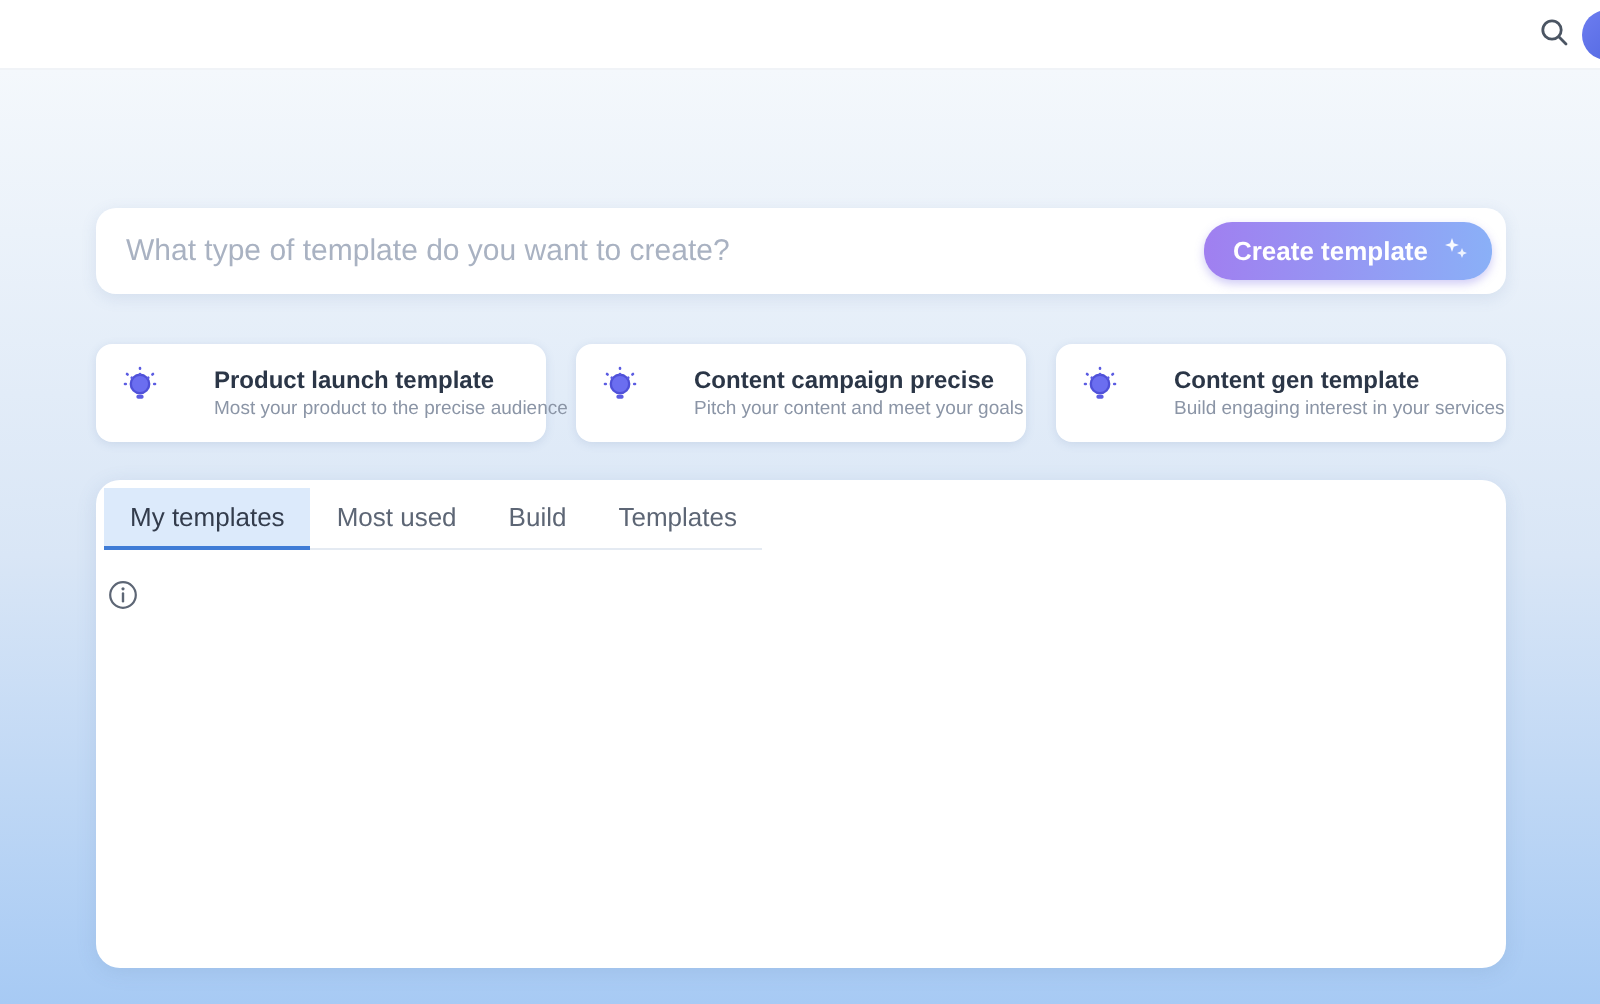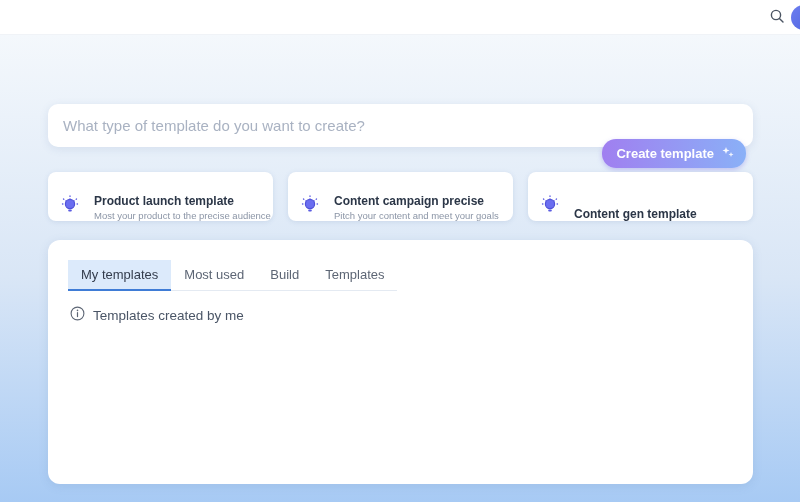--- a/index.html
+++ b/index.html
@@ -52,43 +52,42 @@
   }
   .searchbar input::placeholder{color:#a9b2c2;}
   .create-btn{
     position:absolute;right:7px;top:7px;height:29px;
     display:flex;align-items:center;gap:7px;
     padding:0 11px 0 14px;border:none;border-radius:14px;cursor:pointer;
     background:linear-gradient(90deg,var(--accent-grad-start),var(--accent-grad-end));
     color:#ffffff;font-size:13px;font-weight:bold;
     font-family:"Liberation Sans", sans-serif;
     box-shadow:0 2px 5px rgba(120,110,230,0.35);
-    margin-top:28px;
   }
   
   .cards{
     position:absolute;left:48px;top:172px;width:705px;
     display:flex;gap:15px;
   }
   .card{
     width:225px;height:49px;background:#ffffff;border-radius:8px;
     box-shadow:0 1px 5px rgba(90,120,170,0.16);
-    display:flex;align-items:flex-end;gap:14px;padding:0 10px 0 12px;
+    display:flex;align-items:center;gap:27px;padding:0 10px 0 12px;
     cursor:pointer;
   }
   .card .bulb{flex:0 0 auto;}
   .card .txt{display:flex;flex-direction:column;gap:2px;min-width:0;}
   .card .title{font-size:12px;font-weight:bold;color:#2b3647;white-space:nowrap;}
   .card .subtitle{font-size:9.5px;color:#8b95a6;white-space:nowrap;}
   
   .panel{
     position:absolute;left:48px;top:240px;width:705px;height:244px;
     background:#ffffff;border-radius:12px;
     box-shadow:0 2px 10px rgba(90,120,170,0.15);
-    padding:20px;
+    padding:4px;
   }
   .tabs{
     display:inline-flex;border-bottom:1px solid #e4eaf2;
   }
   .tab{
     padding:7px 13px;font-size:13px;color:#5d6675;cursor:pointer;
     border-bottom:2px solid transparent;margin-bottom:-1px;white-space:nowrap;
   }
   .tab.active{
     background:var(--tab-active-bg);
@@ -181,20 +180,21 @@
             <line x1="10" y1="1" x2="10" y2="4"></line>
             <line x1="3.5" y1="4" x2="6" y2="6"></line>
             <line x1="16.5" y1="4" x2="14" y2="6"></line>
             <line x1="2.5" y1="9" x2="5" y2="9"></line>
             <line x1="17.5" y1="9" x2="15" y2="9"></line>
           </g>
         </svg>
       </span>
       <span class="txt">
         <span class="title">Content gen template</span>
+        <span class="subtitle">Build engaging interest in your services</span>
       </span>
     </div>
 
   </div>
 
   <div class="panel">
     <div class="tabs">
       <span class="tab active">My templates</span>
       <span class="tab">Most used</span>
       <span class="tab">Build</span>
@@ -202,17 +202,16 @@
     </div>
 
     <div class="empty-row">
       <span>
         <svg width="15" height="15" viewBox="0 0 15 15" fill="none">
           <circle cx="7.5" cy="7.5" r="6.4" stroke="#5d6675" stroke-width="1.1"></circle>
           <line x1="7.5" y1="6.7" x2="7.5" y2="10.6" stroke="#5d6675" stroke-width="1.2" stroke-linecap="round"></line>
           <circle cx="7.5" cy="4.4" r="0.8" fill="#5d6675"></circle>
         </svg>
       </span>
-      <span>Templates created by me</span>
     </div>
   </div>
 
 </div>
 
 </body></html>

